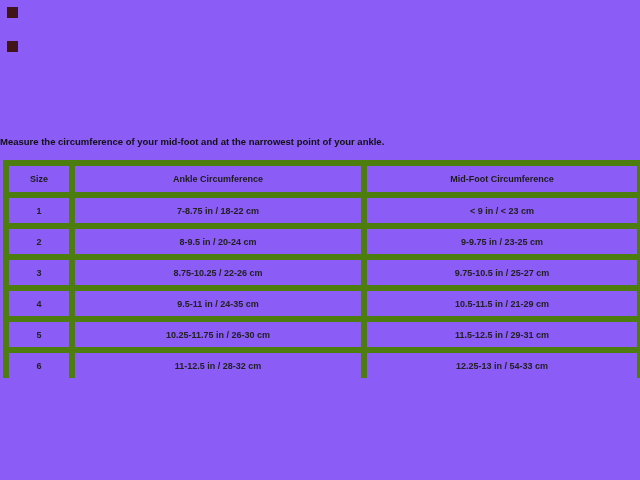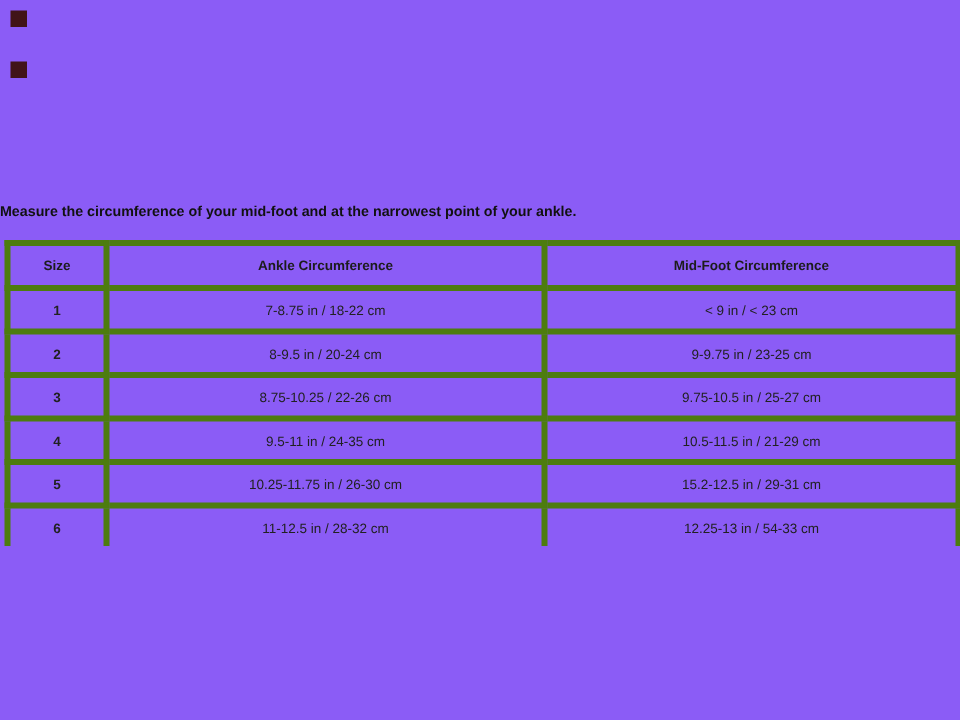--- a/index.html
+++ b/index.html
@@ -42,37 +42,37 @@
     left: 3px;
     top: 160px;
     width: 634px;
     border-collapse: collapse;
     table-layout: fixed;
   }
   .size-table col.c-size  { width: 66px; }
   .size-table col.c-ankle { width: 292px; }
   .size-table col.c-mid   { width: 276px; }
   .size-table th, .size-table td {
-    border: 4px solid #4d7c0f;
+    border: 6px solid #4d7c0f;
     text-align: center;
     vertical-align: middle;
     font-size: 9px;
     color: #212121;
     padding: 0;
     overflow: hidden;
     white-space: nowrap;
   }
   .size-table th {
     height: 26px;
     font-weight: 700;
     color: #1c1c1c;
   }
   .size-table td {
     height: 25px;
-    font-weight: 400;
+    font-weight: 700;
   }
   .size-table td.size-cell {
     font-weight: 700;
   }
   .size-table tr:last-child td {
     border-bottom: none;
   }
 </style>
 </head>
 <body>
@@ -114,21 +114,21 @@
           <td class="">9.75-10.5 in / 25-27 cm</td>
         </tr>
         <tr>
           <td class="size-cell">4</td>
           <td class="">9.5-11 in / 24-35 cm</td>
           <td class="">10.5-11.5 in / 21-29 cm</td>
         </tr>
         <tr>
           <td class="size-cell">5</td>
           <td class="">10.25-11.75 in / 26-30 cm</td>
-          <td class="">15.2-12.5 in / 29-31 cm</td>
+          <td class="">11.5-12.5 in / 29-31 cm</td>
         </tr>
         <tr>
           <td class="size-cell">6</td>
           <td class="">11-12.5 in / 28-32 cm</td>
           <td class="">12.25-13 in / 54-33 cm</td>
         </tr>
       </tbody>
   </table>
 
 </div>

